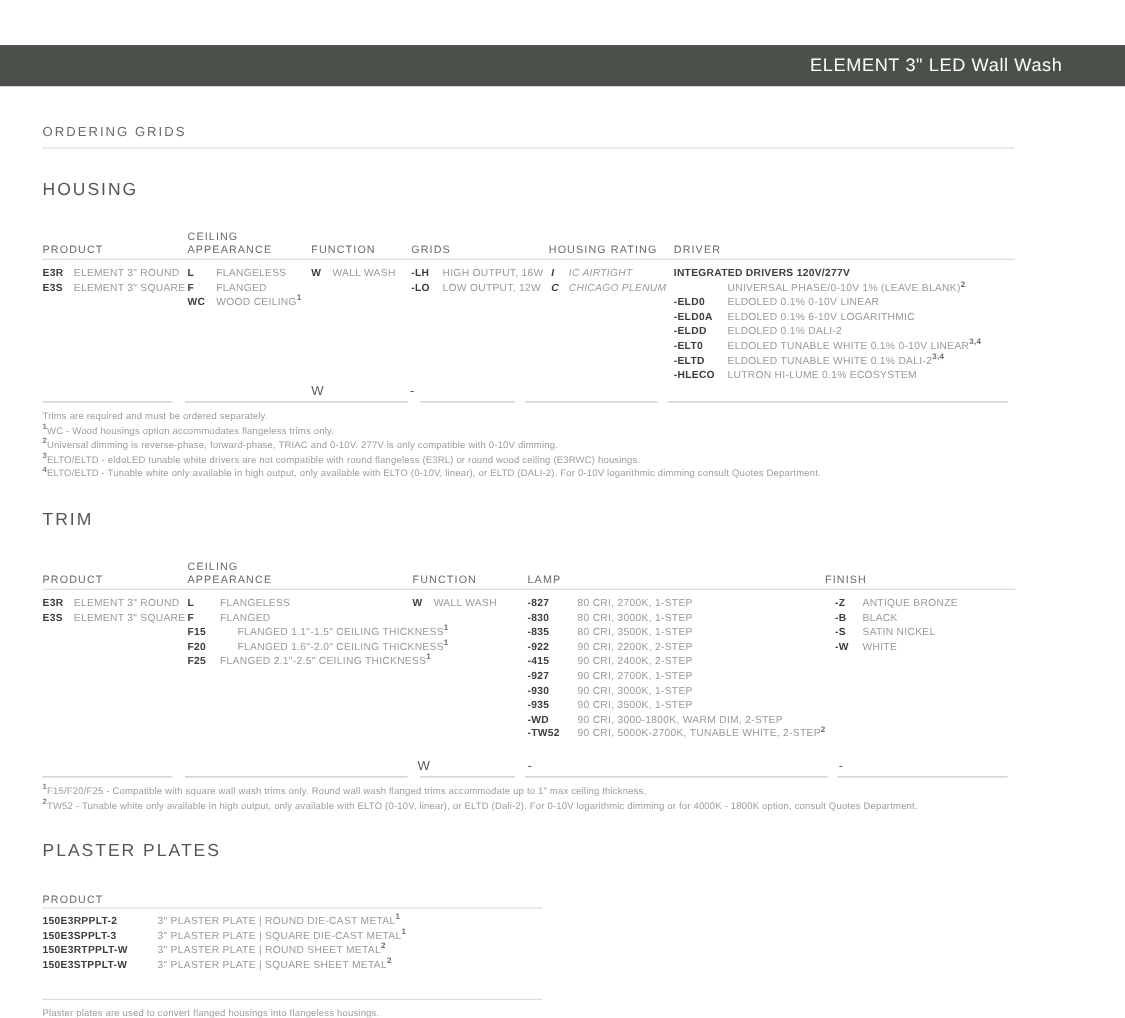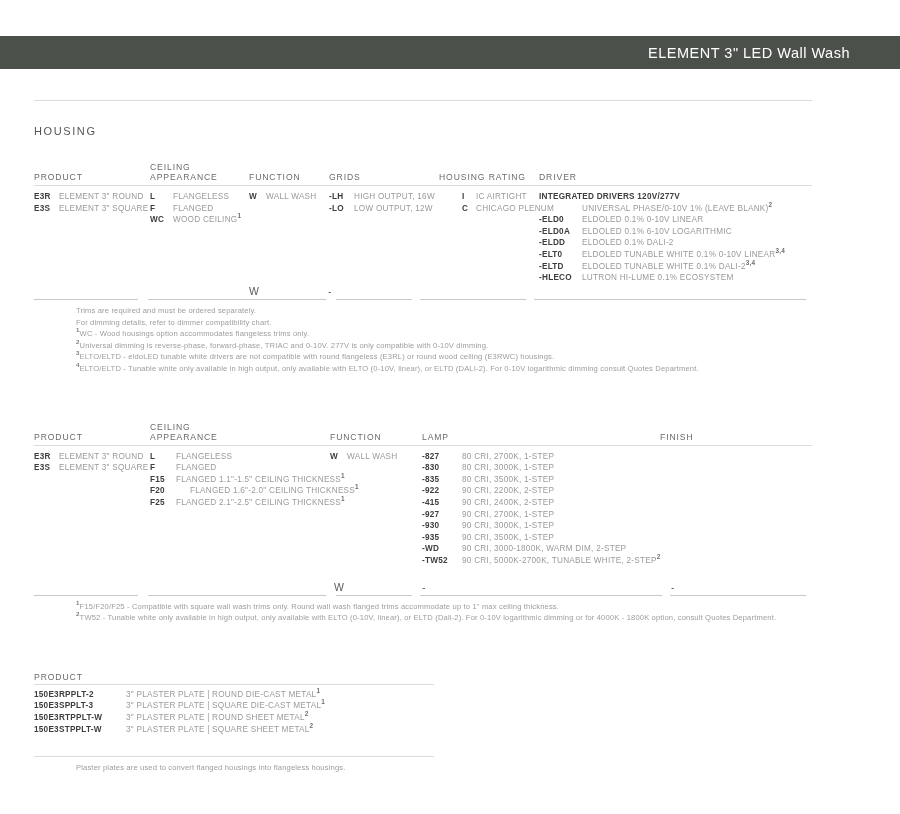--- a/index.html
+++ b/index.html
@@ -48,21 +48,21 @@
     font-size: 10.5px;
     letter-spacing: 1.6px;
     color: #6a6a6a;
     padding-bottom: 6px;
   }
   .rule-full {
     border-bottom: 1px solid #dcdcdc;
     height: 0;
   }
   .block-title {
-    font-size: 11px;
+    font-size: 14px;
     letter-spacing: 1.6px;
     color: #555555;
   }
 
   
   .grid {
     position: relative;
     width: 778px;
   }
   .grid-head {
@@ -126,21 +126,20 @@
     position: absolute;
     bottom: 3px;
     font-size: 10.5px;
     color: #5c5c5c;
     letter-spacing: 0.3px;
   }
 
   
   .notes {
     padding-top: 5px;
-    margin-left: 42px;
   }
   .note {
     font-size: 7.6px;
     color: #9d9d9d;
     line-height: 11.6px;
     letter-spacing: 0.15px;
     white-space: nowrap;
   }
   .note-wrap {
     white-space: normal;
@@ -190,20 +189,21 @@
 </style>
 </head>
 <body>
 
 <div class="title-bar">
   <div class="title-bar-text">ELEMENT 3" LED Wall Wash</div>
 </div>
 
 <div class="page">
 
+  <div class="section-title">ORDERING GRIDS</div>
   <div class="rule-full"></div>
 
   <div style="height:24px"></div>
   <div class="block-title">HOUSING</div>
 
   <div style="height:22px"></div>
   <div class="grid">
     <div class="grid-head">
       <div class="col-head" style="left:0px">PRODUCT</div>
       <div class="col-head" style="left:116px">CEILING
@@ -229,21 +229,21 @@
 
       <div class="col" style="left:215px; top:6px;">
         <div class="opt"><span class="code" style="width:17px">W</span><span class="desc">WALL WASH</span></div>
       </div>
 
       <div class="col" style="left:295px; top:6px;">
         <div class="opt"><span class="code" style="width:25px">-LH</span><span class="desc">HIGH OUTPUT, 16W</span></div>
         <div class="opt"><span class="code" style="width:25px">-LO</span><span class="desc">LOW OUTPUT, 12W</span></div>
       </div>
 
-      <div class="col" style="left:428px; top:6px;">
+      <div class="col" style="left:407px; top:6px;font-style:italic;">
         <div class="opt"><span class="code" style="width:14px">I</span><span class="desc">IC AIRTIGHT</span></div>
         <div class="opt"><span class="code" style="width:14px">C</span><span class="desc">CHICAGO PLENUM</span></div>
       </div>
 
       <div class="col" style="left:505px; top:6px;">
         <div class="opt"><span class="code">INTEGRATED DRIVERS 120V/277V</span></div>
         <div class="opt"><span class="code" style="width:43px"></span><span class="desc">UNIVERSAL PHASE/0-10V 1% (LEAVE BLANK)</span><sup>2</sup></div>
         <div class="opt"><span class="code" style="width:43px">-ELD0</span><span class="desc">ELDOLED 0.1% 0-10V LINEAR</span></div>
         <div class="opt"><span class="code" style="width:43px">-ELD0A</span><span class="desc">ELDOLED 0.1% 6-10V LOGARITHMIC</span></div>
         <div class="opt"><span class="code" style="width:43px">-ELDD</span><span class="desc">ELDOLED 0.1% DALI-2</span></div>
@@ -260,28 +260,28 @@
       <div class="blank" style="left:302px; width:76px;"></div>
       <div class="blank" style="left:386px; width:106px;"></div>
       <div class="blank" style="left:500px; width:272px;"></div>
       <div class="prefill" style="left:215px;">W</div>
       <div class="prefill" style="left:294px;">-</div>
     </div>
   </div>
 
   <div class="notes">
     <div class="note"><span>Trims are required and must be ordered separately.</span></div>
-    <div class="note"><span>For dimming details, refer to dimmer compatibility chart.</span></div>
     <div class="note"><sup>1</sup><span>WC - Wood housings option accommodates flangeless trims only.</span></div>
     <div class="note"><sup>2</sup><span>Universal dimming is reverse-phase, forward-phase, TRIAC and 0-10V. 277V is only compatible with 0-10V dimming.</span></div>
     <div class="note"><sup>3</sup><span>ELTO/ELTD - eldoLED tunable white drivers are not compatible with round flangeless (E3RL) or round wood ceiling (E3RWC) housings.</span></div>
     <div class="note"><sup>4</sup><span>ELTO/ELTD - Tunable white only available in high output, only available with ELTO (0-10V, linear), or ELTD (DALI-2). For 0-10V logarithmic dimming consult Quotes Department.</span></div>
   </div>
 
   <div style="height:22px"></div>
+  <div class="block-title">TRIM</div>
 
   <div style="height:22px"></div>
   <div class="grid">
     <div class="grid-head">
       <div class="col-head" style="left:0px">PRODUCT</div>
       <div class="col-head" style="left:116px">CEILING
 APPEARANCE</div>
       <div class="col-head" style="left:296px">FUNCTION</div>
       <div class="col-head" style="left:388px">LAMP</div>
       <div class="col-head" style="left:626px">FINISH</div>
@@ -290,21 +290,21 @@
     <div class="grid-body" style="height:122px; padding-top:6px;">
 
       <div class="col" style="left:0px; top:6px;">
         <div class="opt"><span class="code" style="width:25px">E3R</span><span class="desc">ELEMENT 3" ROUND</span></div>
         <div class="opt"><span class="code" style="width:25px">E3S</span><span class="desc">ELEMENT 3" SQUARE</span></div>
       </div>
 
       <div class="col" style="left:116px; top:6px;">
         <div class="opt"><span class="code" style="width:26px">L</span><span class="desc">FLANGELESS</span></div>
         <div class="opt"><span class="code" style="width:26px">F</span><span class="desc">FLANGED</span></div>
-        <div class="opt"><span class="code" style="width:26px">F15</span><span class="desc">FLANGED 1.1"-1.5" CEILING THICKNESS</span><sup>1</sup></div>
+        <div class="opt"><span class="code" style="width:40px">F15</span><span class="desc">FLANGED 1.1"-1.5" CEILING THICKNESS</span><sup>1</sup></div>
         <div class="opt"><span class="code" style="width:40px">F20</span><span class="desc">FLANGED 1.6"-2.0" CEILING THICKNESS</span><sup>1</sup></div>
         <div class="opt"><span class="code" style="width:26px">F25</span><span class="desc">FLANGED 2.1"-2.5" CEILING THICKNESS</span><sup>1</sup></div>
       </div>
 
       <div class="col" style="left:296px; top:6px;">
         <div class="opt"><span class="code" style="width:17px">W</span><span class="desc">WALL WASH</span></div>
       </div>
 
       <div class="col" style="left:388px; top:6px;">
         <div class="opt"><span class="code" style="width:40px">-827</span><span class="desc">80 CRI, 2700K, 1-STEP</span></div>
@@ -312,20 +312,26 @@
         <div class="opt"><span class="code" style="width:40px">-835</span><span class="desc">80 CRI, 3500K, 1-STEP</span></div>
         <div class="opt"><span class="code" style="width:40px">-922</span><span class="desc">90 CRI, 2200K, 2-STEP</span></div>
         <div class="opt"><span class="code" style="width:40px">-415</span><span class="desc">90 CRI, 2400K, 2-STEP</span></div>
         <div class="opt"><span class="code" style="width:40px">-927</span><span class="desc">90 CRI, 2700K, 1-STEP</span></div>
         <div class="opt"><span class="code" style="width:40px">-930</span><span class="desc">90 CRI, 3000K, 1-STEP</span></div>
         <div class="opt"><span class="code" style="width:40px">-935</span><span class="desc">90 CRI, 3500K, 1-STEP</span></div>
         <div class="opt"><span class="code" style="width:40px">-WD</span><span class="desc">90 CRI, 3000-1800K, WARM DIM, 2-STEP</span></div>
         <div class="opt"><span class="code" style="width:40px">-TW52</span><span class="desc">90 CRI, 5000K-2700K, TUNABLE WHITE, 2-STEP</span><sup>2</sup></div>
       </div>
 
+      <div class="col" style="left:634px; top:6px;">
+        <div class="opt"><span class="code" style="width:22px">-Z</span><span class="desc">ANTIQUE BRONZE</span></div>
+        <div class="opt"><span class="code" style="width:22px">-B</span><span class="desc">BLACK</span></div>
+        <div class="opt"><span class="code" style="width:22px">-S</span><span class="desc">SATIN NICKEL</span></div>
+        <div class="opt"><span class="code" style="width:22px">-W</span><span class="desc">WHITE</span></div>
+      </div>
 
     </div>
 
     <div class="fillin">
       <div class="blank" style="left:0px;   width:104px;"></div>
       <div class="blank" style="left:114px; width:178px;"></div>
       <div class="blank" style="left:302px; width:76px;"></div>
       <div class="blank" style="left:386px; width:242px;"></div>
       <div class="blank" style="left:636px; width:136px;"></div>
       <div class="prefill" style="left:300px;">W</div>
@@ -333,20 +339,21 @@
       <div class="prefill" style="left:637px;">-</div>
     </div>
   </div>
 
   <div class="notes">
     <div class="note"><sup>1</sup><span>F15/F20/F25 - Compatible with square wall wash trims only. Round wall wash flanged trims accommodate up to 1" max ceiling thickness.</span></div>
     <div class="note"><sup>2</sup><span>TW52 - Tunable white only available in high output, only available with ELTO (0-10V, linear), or ELTD (Dali-2). For 0-10V logarithmic dimming or for 4000K - 1800K option, consult Quotes Department.</span></div>
   </div>
 
   <div style="height:22px"></div>
+  <div class="block-title">PLASTER PLATES</div>
 
   <div style="height:24px"></div>
   <div class="pp-head">
     <div class="col-head">PRODUCT</div>
   </div>
 
   <div style="height:5px"></div>
   <div>
     <div class="pp-row"><span class="pp-code">150E3RPPLT-2</span><span class="pp-desc">3" PLASTER PLATE | ROUND DIE-CAST METAL</span><sup>1</sup></div>
     <div class="pp-row"><span class="pp-code">150E3SPPLT-3</span><span class="pp-desc">3" PLASTER PLATE | SQUARE DIE-CAST METAL</span><sup>1</sup></div>

